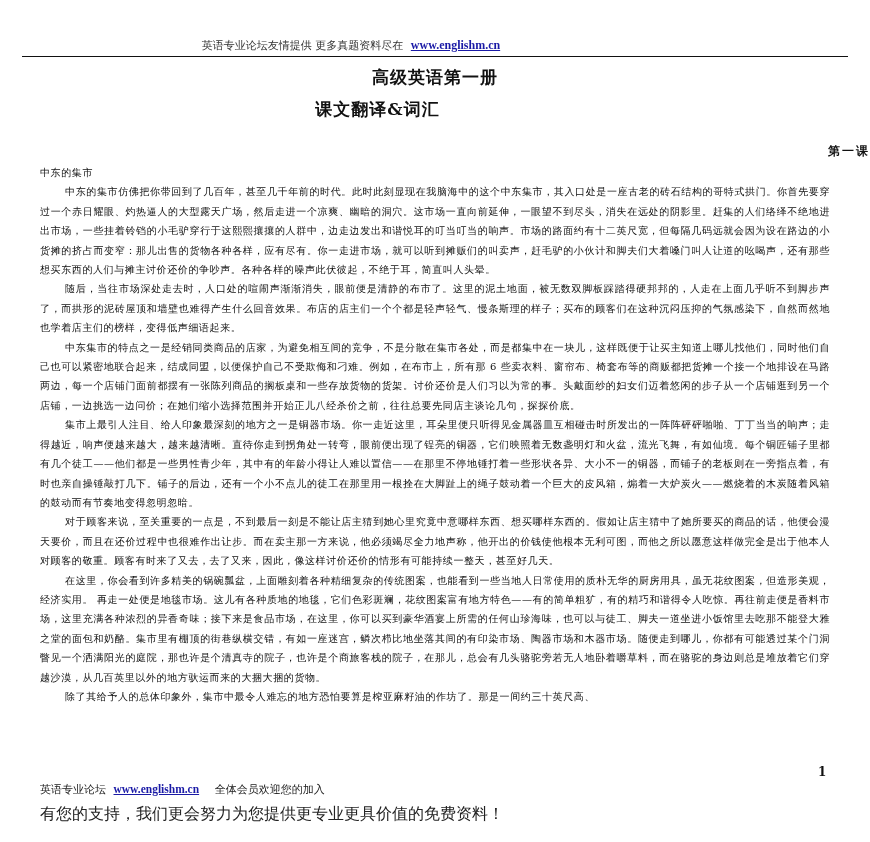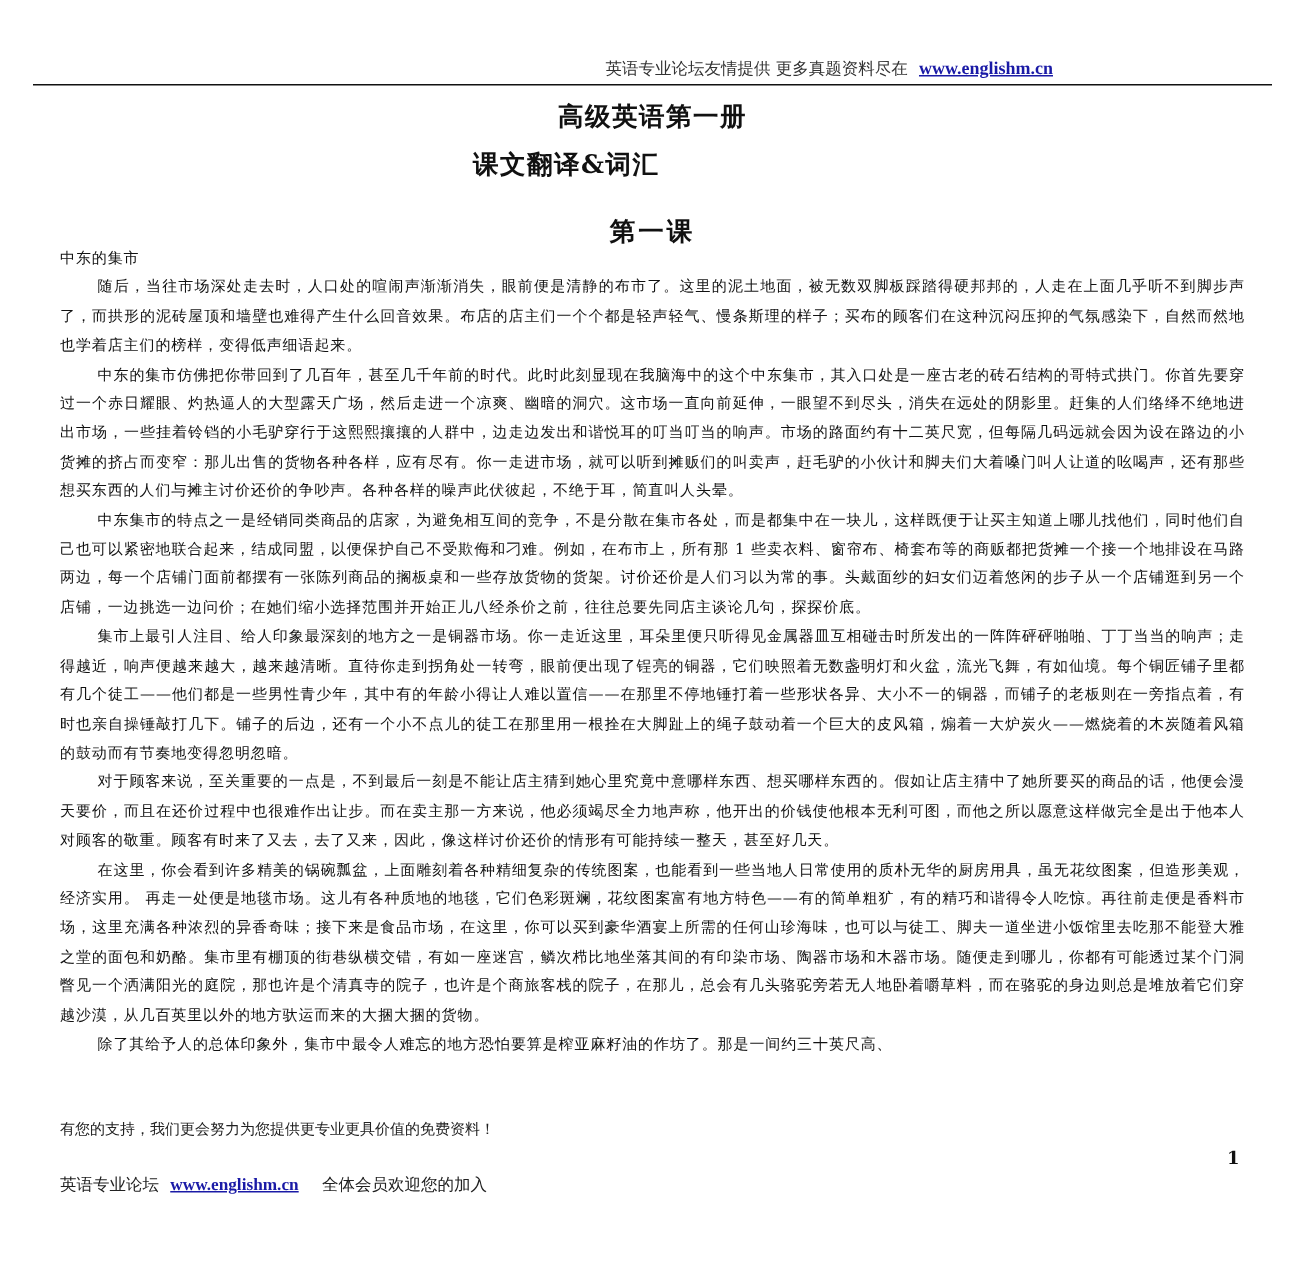--- a/index.html
+++ b/index.html
@@ -1,49 +1,49 @@
 <!DOCTYPE html>
 <html><head>
   <meta charset="utf-8">
   <style>
     html, body { margin: 0; padding: 0; background: #ffffff; }
     body {
       width: 870px; height: 842px; position: relative; overflow: hidden;
       font-family: "DejaVu Serif", "Liberation Serif", serif; color: #111;
     }
     .header {
-      position: absolute; top: 38px; left: 0; width: 702px; text-align: right;
+      position: absolute; top: 38px; left: 0; width: 702px; text-align: center;
       font-size: 11px; color: #333;
     }
     .header a { color: #1a1aa6; text-decoration: underline; font-weight: bold; margin-left: 4px; font-family: "Liberation Serif", serif; font-size: 12px; }
     .header-rule {
       position: absolute; top: 56px; left: 22px; width: 826px; height: 0;
       border-top: 1.5px solid #111;
     }
     .title1 {
       position: absolute; top: 66px; left: 0; width: 870px; text-align: center;
       font-size: 17px; font-weight: bold; letter-spacing: 1px;
     }
     .title2 {
       position: absolute; top: 98px; left: 0; width: 755px; text-align: center;
       font-size: 17px; font-weight: bold; letter-spacing: 1px;
     }
     .lesson {
-      position: absolute; top: 143px; left: 0; width: 870px; text-align: center;
-      font-size: 17px; font-weight: bold; letter-spacing: 2px;
+      position: absolute; top: 143px; left: 0; width: 870px; text-align: right;
+      font-size: 12px; font-weight: bold; letter-spacing: 2px;
     }
     .body-text {
       position: absolute; top: 163px; left: 40px; width: 790px;
       font-size: 10px; line-height: 19.4px; text-align: justify;
       letter-spacing: 0.6px;
     }
     .body-text p { margin: 0; text-indent: 2.5em; }
     .body-text p.sub { text-indent: 0; }
     .footer1 {
-      position: absolute; top: 746px; left: 40px; font-size: 10px; color: #222;
+      position: absolute; top: 804px; left: 40px; font-size: 16px; color: #222;
     }
     .page-num {
       position: absolute; top: 765px; left: 818px; font-size: 12px; font-weight: bold;
     }
     .footer2 {
       position: absolute; top: 782px; left: 40px; font-size: 11px; color: #222;
     }
     .footer2 a { color: #1a1aa6; text-decoration: underline; font-weight: bold; margin: 0 12px 0 4px; font-family: "Liberation Serif", serif; font-size: 11.5px; }
   </style>
 </head>
@@ -54,23 +54,23 @@
   <a>www.englishm.cn</a>
 </div>
 <div class="header-rule"></div>
 
 <div class="title1">高级英语第一册</div>
 <div class="title2">课文翻译&amp;词汇</div>
 <div class="lesson">第一课</div>
 
 <div class="body-text">
   <p class="sub">中东的集市</p>
+  <p>中东的集市仿佛把你带回到了几百年，甚至几千年前的时代。此时此刻显现在我脑海中的这个中东集市，其入口处是一座古老的砖石结构的哥特式拱门。你首先要穿过一个赤日耀眼、灼热逼人的大型露天广场，然后走进一个凉爽、幽暗的洞穴。这市场一直向前延伸，一眼望不到尽头，消失在远处的阴影里。赶集的人们络绎不绝地进出市场，一些挂着铃铛的小毛驴穿行于这熙熙攘攘的人群中，边走边发出和谐悦耳的叮当叮当的响声。市场的路面约有十二英尺宽，但每隔几码远就会因为设在路边的小货摊的挤占而变窄：那儿出售的货物各种各样，应有尽有。你一走进市场，就可以听到摊贩们的叫卖声，赶毛驴的小伙计和脚夫们大着嗓门叫人让道的吆喝声，还有那些想买东西的人们与摊主讨价还价的争吵声。各种各样的噪声此伏彼起，不绝于耳，简直叫人头晕。</p>
   <p>随后，当往市场深处走去时，人口处的喧闹声渐渐消失，眼前便是清静的布市了。这里的泥土地面，被无数双脚板踩踏得硬邦邦的，人走在上面几乎听不到脚步声了，而拱形的泥砖屋顶和墙壁也难得产生什么回音效果。布店的店主们一个个都是轻声轻气、慢条斯理的样子；买布的顾客们在这种沉闷压抑的气氛感染下，自然而然地也学着店主们的榜样，变得低声细语起来。</p>
-  <p>中东的集市仿佛把你带回到了几百年，甚至几千年前的时代。此时此刻显现在我脑海中的这个中东集市，其入口处是一座古老的砖石结构的哥特式拱门。你首先要穿过一个赤日耀眼、灼热逼人的大型露天广场，然后走进一个凉爽、幽暗的洞穴。这市场一直向前延伸，一眼望不到尽头，消失在远处的阴影里。赶集的人们络绎不绝地进出市场，一些挂着铃铛的小毛驴穿行于这熙熙攘攘的人群中，边走边发出和谐悦耳的叮当叮当的响声。市场的路面约有十二英尺宽，但每隔几码远就会因为设在路边的小货摊的挤占而变窄：那儿出售的货物各种各样，应有尽有。你一走进市场，就可以听到摊贩们的叫卖声，赶毛驴的小伙计和脚夫们大着嗓门叫人让道的吆喝声，还有那些想买东西的人们与摊主讨价还价的争吵声。各种各样的噪声此伏彼起，不绝于耳，简直叫人头晕。</p>
-  <p>中东集市的特点之一是经销同类商品的店家，为避免相互间的竞争，不是分散在集市各处，而是都集中在一块儿，这样既便于让买主知道上哪儿找他们，同时他们自己也可以紧密地联合起来，结成同盟，以便保护自己不受欺侮和刁难。例如，在布市上，所有那 1 些卖衣料、窗帘布、椅套布等的商贩都把货摊一个接一个地排设在马路两边，每一个店铺门面前都摆有一张陈列商品的搁板桌和一些存放货物的货架。讨价还价是人们习以为常的事。头戴面纱的妇女们迈着悠闲的步子从一个店铺逛到另一个店铺，一边挑选一边问价；在她们缩小选择范围并开始正儿八经杀价之前，往往总要先同店主谈论几句，探探价底。</p>
+  <p>中东集市的特点之一是经销同类商品的店家，为避免相互间的竞争，不是分散在集市各处，而是都集中在一块儿，这样既便于让买主知道上哪儿找他们，同时他们自己也可以紧密地联合起来，结成同盟，以便保护自己不受欺侮和刁难。例如，在布市上，所有那 6 些卖衣料、窗帘布、椅套布等的商贩都把货摊一个接一个地排设在马路两边，每一个店铺门面前都摆有一张陈列商品的搁板桌和一些存放货物的货架。讨价还价是人们习以为常的事。头戴面纱的妇女们迈着悠闲的步子从一个店铺逛到另一个店铺，一边挑选一边问价；在她们缩小选择范围并开始正儿八经杀价之前，往往总要先同店主谈论几句，探探价底。</p>
   <p>集市上最引人注目、给人印象最深刻的地方之一是铜器市场。你一走近这里，耳朵里便只听得见金属器皿互相碰击时所发出的一阵阵砰砰啪啪、丁丁当当的响声；走得越近，响声便越来越大，越来越清晰。直待你走到拐角处一转弯，眼前便出现了锃亮的铜器，它们映照着无数盏明灯和火盆，流光飞舞，有如仙境。每个铜匠铺子里都有几个徒工——他们都是一些男性青少年，其中有的年龄小得让人难以置信——在那里不停地锤打着一些形状各异、大小不一的铜器，而铺子的老板则在一旁指点着，有时也亲自操锤敲打几下。铺子的后边，还有一个小不点儿的徒工在那里用一根拴在大脚趾上的绳子鼓动着一个巨大的皮风箱，煽着一大炉炭火——燃烧着的木炭随着风箱的鼓动而有节奏地变得忽明忽暗。</p>
   <p>对于顾客来说，至关重要的一点是，不到最后一刻是不能让店主猜到她心里究竟中意哪样东西、想买哪样东西的。假如让店主猜中了她所要买的商品的话，他便会漫天要价，而且在还价过程中也很难作出让步。而在卖主那一方来说，他必须竭尽全力地声称，他开出的价钱使他根本无利可图，而他之所以愿意这样做完全是出于他本人对顾客的敬重。顾客有时来了又去，去了又来，因此，像这样讨价还价的情形有可能持续一整天，甚至好几天。</p>
   <p>在这里，你会看到许多精美的锅碗瓢盆，上面雕刻着各种精细复杂的传统图案，也能看到一些当地人日常使用的质朴无华的厨房用具，虽无花纹图案，但造形美观，经济实用。 再走一处便是地毯市场。这儿有各种质地的地毯，它们色彩斑斓，花纹图案富有地方特色——有的简单粗犷，有的精巧和谐得令人吃惊。再往前走便是香料市场，这里充满各种浓烈的异香奇味；接下来是食品市场，在这里，你可以买到豪华酒宴上所需的任何山珍海味，也可以与徒工、脚夫一道坐进小饭馆里去吃那不能登大雅之堂的面包和奶酪。集市里有棚顶的街巷纵横交错，有如一座迷宫，鳞次栉比地坐落其间的有印染市场、陶器市场和木器市场。随便走到哪儿，你都有可能透过某个门洞瞥见一个洒满阳光的庭院，那也许是个清真寺的院子，也许是个商旅客栈的院子，在那儿，总会有几头骆驼旁若无人地卧着嚼草料，而在骆驼的身边则总是堆放着它们穿越沙漠，从几百英里以外的地方驮运而来的大捆大捆的货物。</p>
   <p>除了其给予人的总体印象外，集市中最令人难忘的地方恐怕要算是榨亚麻籽油的作坊了。那是一间约三十英尺高、</p>
 </div>
 
 <div class="footer1">有您的支持，我们更会努力为您提供更专业更具价值的免费资料！</div>
 <div class="page-num">1</div>
 <div class="footer2">
   <span>英语专业论坛</span>

